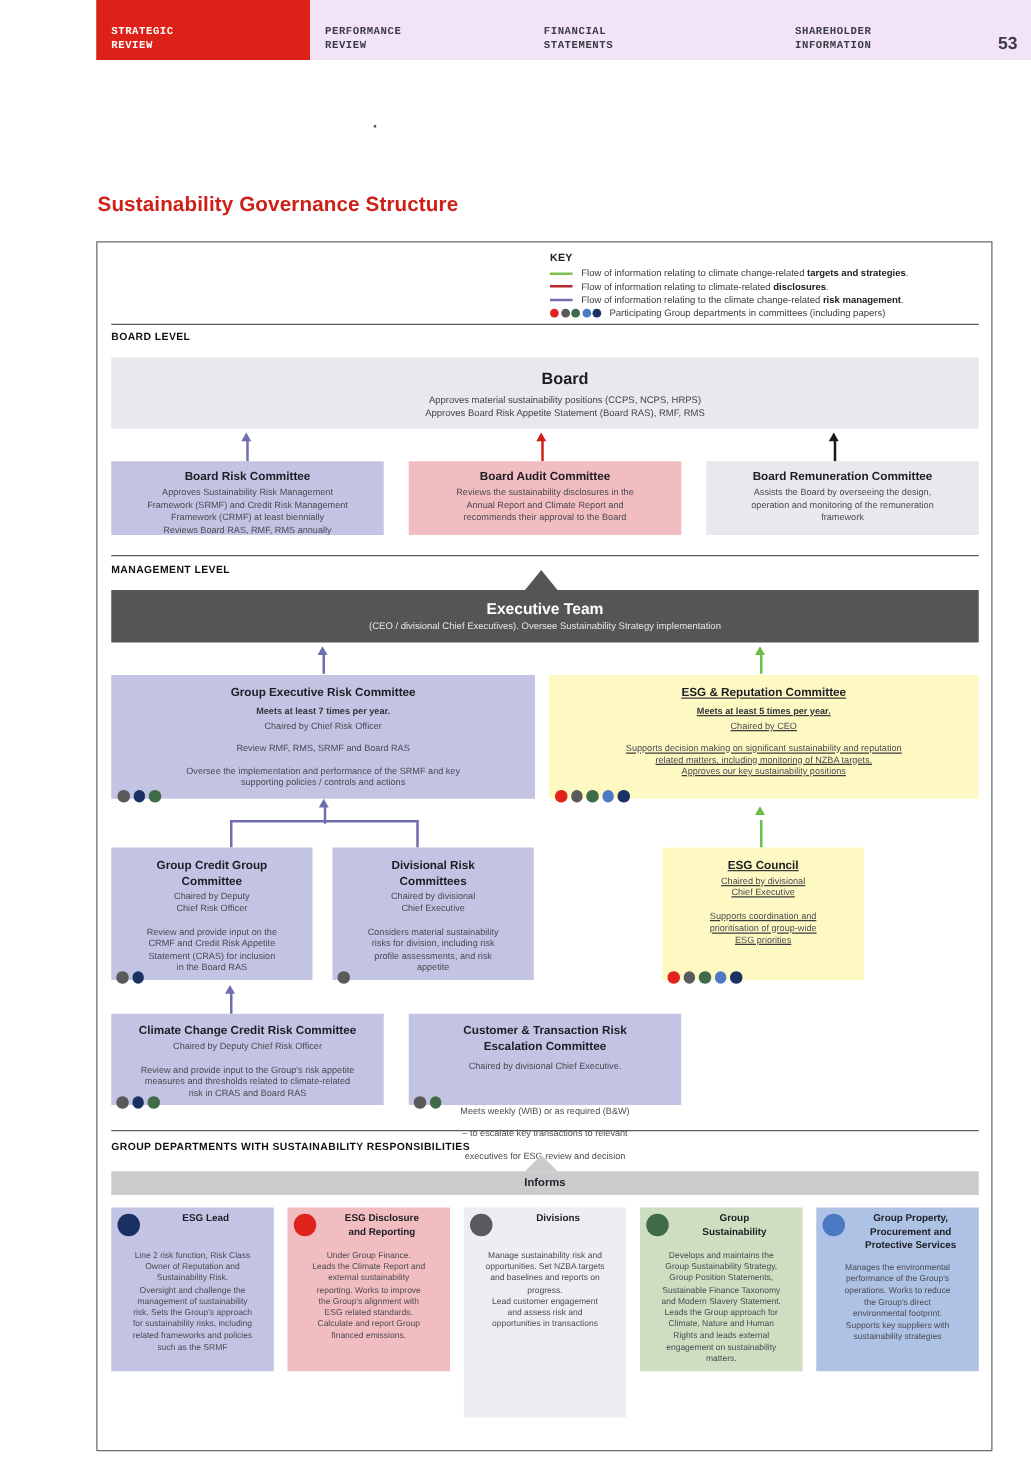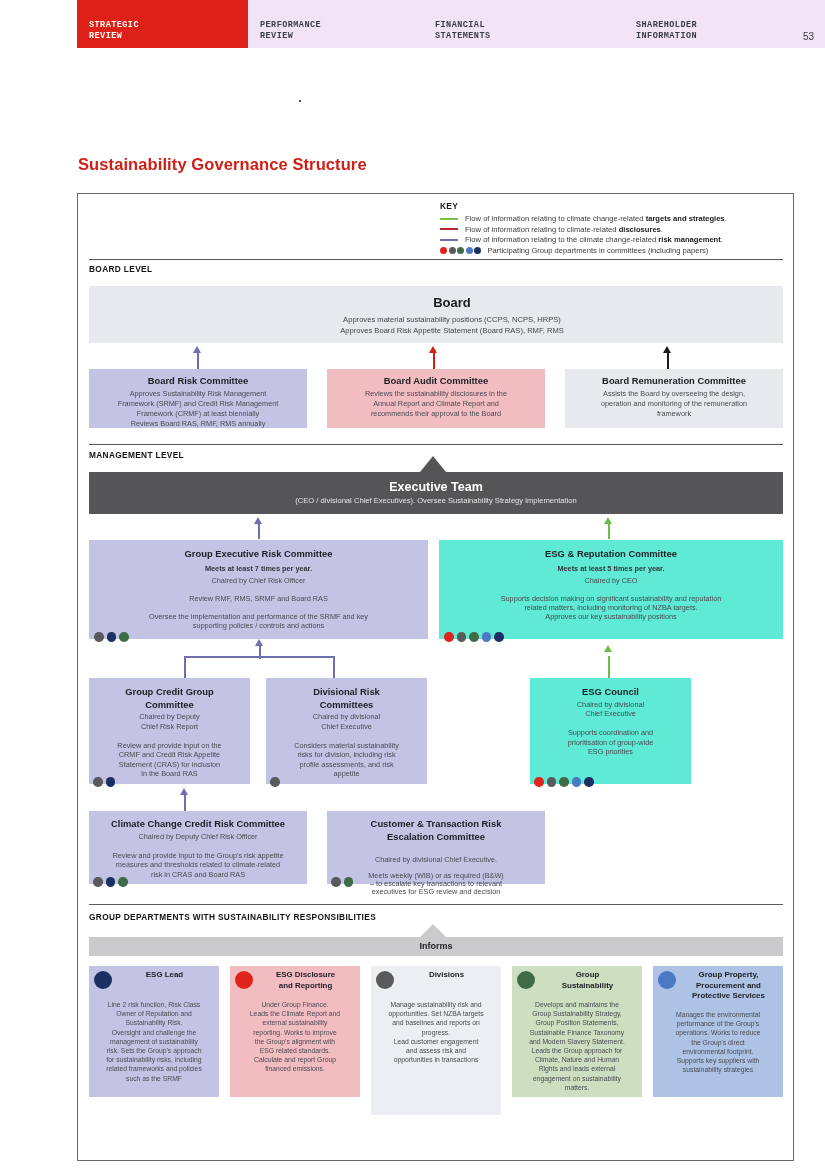--- a/index.html
+++ b/index.html
@@ -19,21 +19,21 @@
     position: absolute; left: 12px; bottom: 6px;
     font-size: 8.5px; font-weight: bold; letter-spacing: .45px;
     line-height: 11px; text-transform: uppercase; white-space: pre-line; font-family: Liberation Mono, monospace;
   }
   .tab.active { background: #dd2118; }
   .tab.active .tab-label { color: #ffffff; }
   .tab.plain { background: #f2e3f7; }
   .tab.plain .tab-label { color: #3c3c46; }
   .tab-pagenum {
     position: absolute; right: 11px; bottom: 6px;
-    font-size: 10px; font-weight: normal; color: #3c3c46;
+    font-size: 14px; font-weight: bold; color: #3c3c46;
   }
 
   
   .heading {
     position: absolute; left: 78px; top: 155px;
     font-size: 16.5px; font-weight: bold; color: #cf2017; letter-spacing: .1px;
   }
   .stray-dot { position: absolute; left: 299px; top: 100px; width: 2px; height: 2px; background: #555; }
 
   
@@ -68,21 +68,21 @@
   .box-body { font-size: 7.3px; color: #4a4a52; text-align: center; line-height: 10.2px; margin-top: 3px; }
   .box-body.tight { margin-top: 1px; }
 
   .board-box { background: #e8e9ed; }
   .board-title { font-size: 13px; font-weight: bold; color: #1b1b22; text-align: center; }
   .board-line { font-size: 7.6px; color: #44444c; text-align: center; line-height: 11px; }
 
   .purple { background: #c3c4e4; }
   .pink   { background: #f2bdc0; }
   .grey   { background: #e8e9ed; }
-  .green  { background: #5eead4; }
+  .green  { background: #fef9c3; text-decoration: underline; }
 
   .exec-box { background: #555558; }
   .exec-title { font-size: 12.5px; font-weight: bold; color: #ffffff; text-align: center; }
   .exec-sub { font-size: 7.6px; color: #e6e6e6; text-align: center; margin-top: 2px; }
 
   .informs-bar { position: absolute; background: #cbcbcd; }
   .informs-text { font-size: 9px; font-weight: bold; color: #24242a; text-align: center; line-height: 18px; }
 
   
   .vline { position: absolute; width: 1.6px; }
@@ -248,21 +248,21 @@
     <div class="vline" style="left:181px; top:451px; height:14px; background:#6f6fb0;"></div>
     <div class="arrowhead" style="left:177px; top:445px; border-bottom:7px solid #6f6fb0;"></div>
 
     <div class="vline" style="left:530px; top:462px; height:22px; background:#6cbe45;"></div>
     <div class="arrowhead" style="left:526px; top:451px; border-bottom:7px solid #6cbe45;"></div>
 
     <div class="box purple" style="left:11px; top:484px; width:161px; height:106px; padding-top:8px;">
       <div class="box-title" style="white-space:pre-line">Group Credit Group
 Committee</div>
       <div class="box-body" style="white-space:pre-line; line-height:9.5px; margin-top:1px;">Chaired by Deputy
-Chief Risk Report
+Chief Risk Officer
 
 Review and provide input on the
 CRMF and Credit Risk Appetite
 Statement (CRAS) for inclusion
 in the Board RAS</div>
     </div>
     <div class="dots" style="left:15px; top:583px;">
       <i class="dot" style="background:#5a5a5c"></i>
       <i class="dot" style="background:#1b3163"></i>
     </div>
@@ -312,21 +312,21 @@
     </div>
     <div class="dots" style="left:15px; top:683px;">
       <i class="dot" style="background:#5a5a5c"></i>
       <i class="dot" style="background:#1b3163"></i>
       <i class="dot" style="background:#3f6b49"></i>
     </div>
 
     <div class="box purple" style="left:249px; top:617px; width:218px; height:73px; padding-top:7px;">
       <div class="box-title" style="white-space:pre-line">Customer &amp; Transaction Risk
 Escalation Committee</div>
-      <div class="box-body" style="white-space:pre-line; line-height:8px; margin-top:13px;">Chaired by divisional Chief Executive.
+      <div class="box-body" style="white-space:pre-line; line-height:18px; margin-top:1px;">Chaired by divisional Chief Executive.
 
 Meets weekly (WIB) or as required (B&amp;W)
 – to escalate key transactions to relevant
 executives for ESG review and decision</div>
     </div>
     <div class="dots" style="left:253px; top:683px;">
       <i class="dot" style="background:#5a5a5c"></i>
       <i class="dot" style="background:#3f6b49"></i>
     </div>
 
@@ -363,21 +363,21 @@
       <div class="dept-body" style="white-space:pre-line">Under Group Finance.
 Leads the Climate Report and
 external sustainability
 reporting. Works to improve
 the Group's alignment with
 ESG related standards.
 Calculate and report Group
 financed emissions.</div>
     </div>
 
-    <div class="dept" style="left:293px; top:772px; width:130px; height:149px; background:#eceef1;">
+    <div class="dept" style="left:293px; top:772px; width:130px; height:168px; background:#eceef1;">
       <div class="dept-head">
         <i class="dept-dot" style="background:#5a5a5c"></i>
         <div class="dept-title">Divisions</div>
       </div>
       <div class="dept-body" style="white-space:pre-line">Manage sustainability risk and
 opportunities. Set NZBA targets
 and baselines and reports on
 progress.
 Lead customer engagement
 and assess risk and

